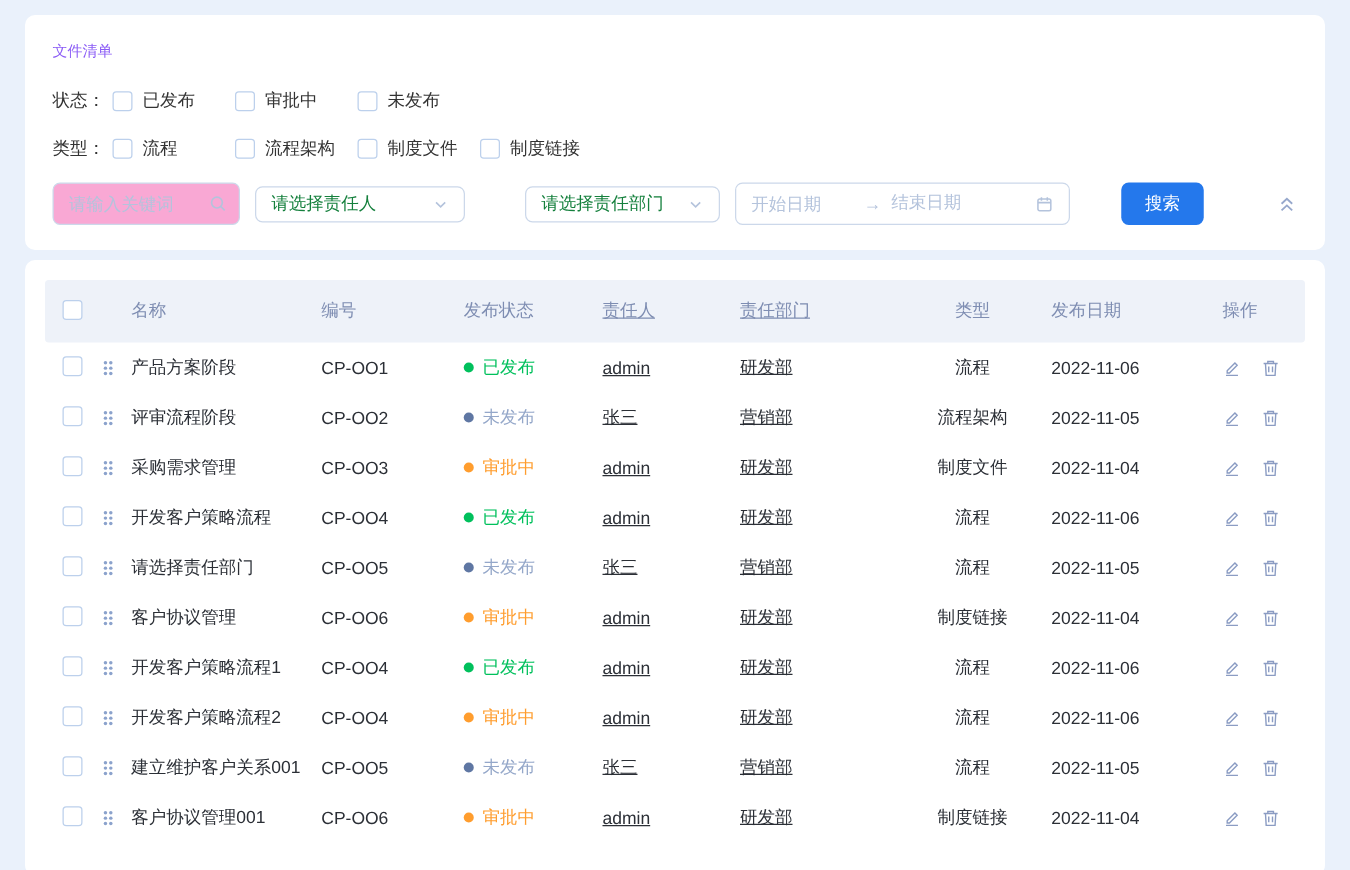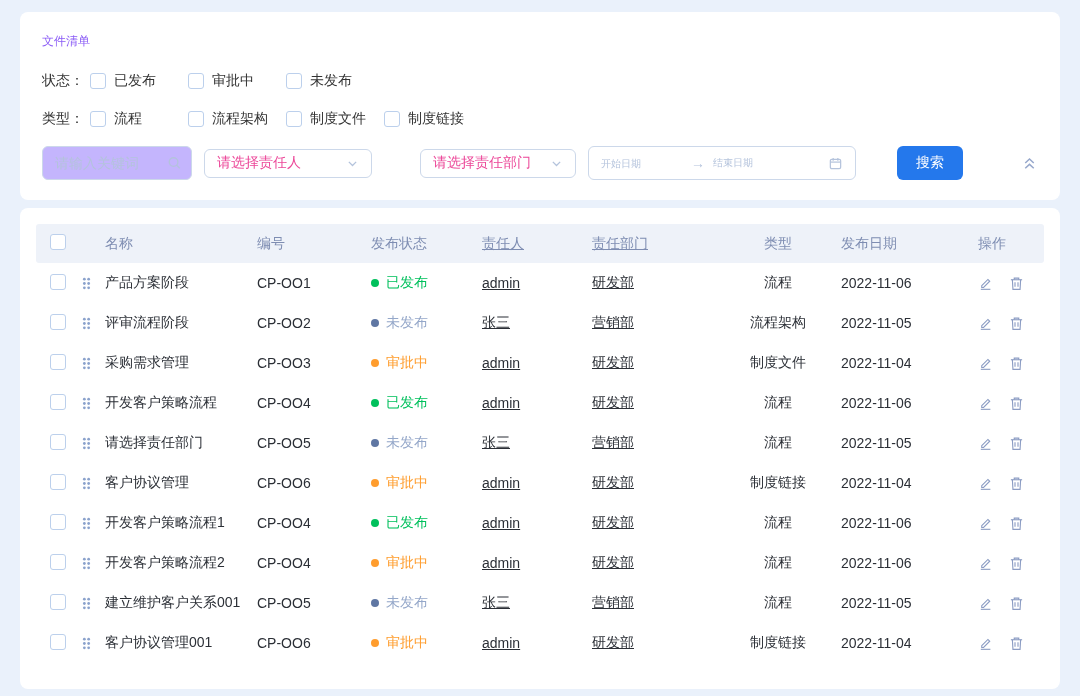--- a/index.html
+++ b/index.html
@@ -20,55 +20,55 @@
   .f-item { display:flex; align-items:center; width:98px; cursor:pointer; }
   .f-text { margin-left:8px; color:#333; }
   .cb {
     width:16px; height:16px; border:1px solid #bcd0ec; border-radius:3px;
     background:#fff; display:inline-block; flex:0 0 16px;
   }
   
   .search-row { display:flex; align-items:center; margin-top:18px; }
   .inp-wrap { position:relative; margin-right:12px; }
   .inp {
-    height:34px; border:1px solid #ccd8ea; border-radius:6px; background:#c4b5fd;
+    height:34px; border:1px solid #ccd8ea; border-radius:6px; background:#f9a8d4;
     font-family:inherit; font-size:14px; color:#2b2f36; padding:0 30px 0 12px; width:100%;
     outline:none;
   }
   .inp::placeholder { color:#b4c3dc; }
   .w-kw { width:150px; }
   .w-person { width:168px; }
   .w-dept { width:156px;margin-left:36px; }
   .sel {
     height:29px; border:1px solid #ccd8ea; border-radius:6px; background:#fff;
-    display:flex; align-items:center; padding:0 12px; color:#ec4899; cursor:pointer;
+    display:flex; align-items:center; padding:0 12px; color:#15803d; cursor:pointer;
   }
   .sel .ph { flex:1; }
   .icon-right { position:absolute; right:10px; top:50%; transform:translateY(-50%); display:flex; }
   .date-range {
     width:268px; height:34px; border:1px solid #ccd8ea; border-radius:6px; background:#fff;
     display:flex; align-items:center; padding:0 12px; margin-right:12px;
   }
-  .date-inp { border:none; outline:none; width:88px; font-family:inherit; font-size:10px; color:#2b2f36; background:transparent; }
+  .date-inp { border:none; outline:none; width:88px; font-family:inherit; font-size:14px; color:#2b2f36; background:transparent; }
   .date-inp::placeholder { color:#b4c3dc; }
   .date-arrow { color:#b4c3dc; margin:0 8px 0 2px; font-size:14px; }
   .date-end { flex:1;font-family:Liberation Mono, monospace; }
   .btn-search {
     height:34px; padding:0 19px; margin-left:29px; border:none; border-radius:6px;
     background:#2478ec; color:#fff; font-size:14px; font-family:inherit; cursor:pointer;
   }
   .collapse-btn { margin-left:auto; cursor:pointer; display:flex; align-items:center; color:#97a8cc; }
   
   .table-card { margin-top:8px; padding:16px 16px 26px; }
   .grid-row {
     display:grid;
     grid-template-columns:44px 20px 152px 114px 112px 110px 124px 124px 136px 72px;
     align-items:center;
   }
-  .thead { background:#eef2f9; height:39px; border-radius:3px; color:#7e8db2; }
+  .thead { background:#eef2f9; height:50px; border-radius:3px; color:#7e8db2; }
   .trow { height:40px; }
   .cell { padding-left:5px; }
   .cell-check { padding-left:14px; }
   .cell-person,.cell-dept { padding-left:4px;text-decoration:underline; }
   .cell-type { padding-left:8px;text-align:center; }
   .cell-actions { padding-left:6px; display:flex; align-items:center; gap:16px; }
   .drag { color:#8ba2cc; display:flex; align-items:center; cursor:grab; }
   .status-cell { display:flex; align-items:center; }
   .status-cell .dot { width:8px; height:8px; border-radius:50%; margin-right:7px; flex:0 0 8px; }
   .st-published .dot { background:#00c05c; }

